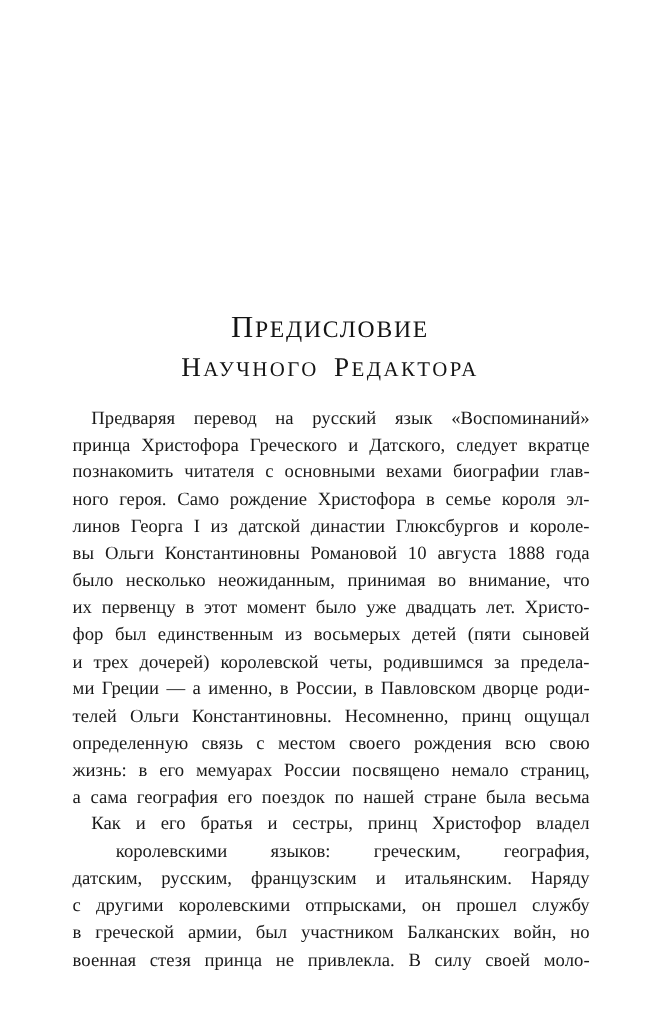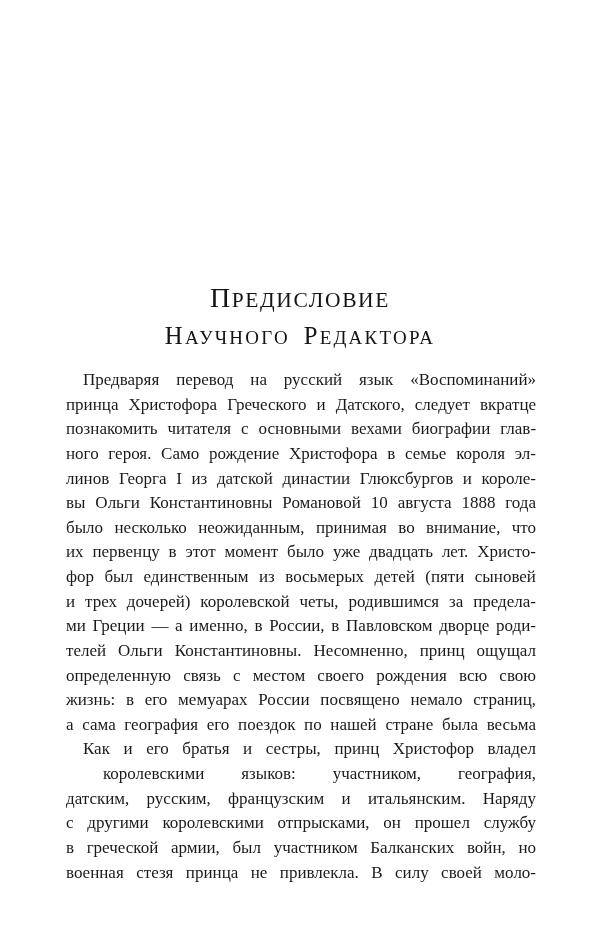--- a/index.html
+++ b/index.html
@@ -115,21 +115,21 @@
       <span class="ln" style="display: flex; white-space: pre;"><span>и</span><span style="flex: 1 1 auto; min-width: 4px;"></span><span>трех</span><span style="flex: 1 1 auto; min-width: 4px;"></span><span>дочерей)</span><span style="flex: 1 1 auto; min-width: 4px;"></span><span>королевской</span><span style="flex: 1 1 auto; min-width: 4px;"></span><span>четы,</span><span style="flex: 1 1 auto; min-width: 4px;"></span><span>родившимся</span><span style="flex: 1 1 auto; min-width: 4px;"></span><span>за</span><span style="flex: 1 1 auto; min-width: 4px;"></span><span>предела-</span></span>
       <span class="ln" style="display: flex; white-space: pre;"><span>ми</span><span style="flex: 1 1 auto; min-width: 4px;"></span><span>Греции</span><span style="flex: 1 1 auto; min-width: 4px;"></span><span>—</span><span style="flex: 1 1 auto; min-width: 4px;"></span><span>а</span><span style="flex: 1 1 auto; min-width: 4px;"></span><span>именно,</span><span style="flex: 1 1 auto; min-width: 4px;"></span><span>в</span><span style="flex: 1 1 auto; min-width: 4px;"></span><span>России,</span><span style="flex: 1 1 auto; min-width: 4px;"></span><span>в</span><span style="flex: 1 1 auto; min-width: 4px;"></span><span>Павловском</span><span style="flex: 1 1 auto; min-width: 4px;"></span><span>дворце</span><span style="flex: 1 1 auto; min-width: 4px;"></span><span>роди-</span></span>
       <span class="ln" style="display: flex; white-space: pre;"><span>телей</span><span style="flex: 1 1 auto; min-width: 4px;"></span><span>Ольги</span><span style="flex: 1 1 auto; min-width: 4px;"></span><span>Константиновны.</span><span style="flex: 1 1 auto; min-width: 4px;"></span><span>Несомненно,</span><span style="flex: 1 1 auto; min-width: 4px;"></span><span>принц</span><span style="flex: 1 1 auto; min-width: 4px;"></span><span>ощущал</span></span>
       <span class="ln" style="display: flex; white-space: pre;"><span>определенную</span><span style="flex: 1 1 auto; min-width: 4px;"></span><span>связь</span><span style="flex: 1 1 auto; min-width: 4px;"></span><span>с</span><span style="flex: 1 1 auto; min-width: 4px;"></span><span>местом</span><span style="flex: 1 1 auto; min-width: 4px;"></span><span>своего</span><span style="flex: 1 1 auto; min-width: 4px;"></span><span>рождения</span><span style="flex: 1 1 auto; min-width: 4px;"></span><span>всю</span><span style="flex: 1 1 auto; min-width: 4px;"></span><span>свою</span></span>
       <span class="ln" style="display: flex; white-space: pre;"><span>жизнь:</span><span style="flex: 1 1 auto; min-width: 4px;"></span><span>в</span><span style="flex: 1 1 auto; min-width: 4px;"></span><span>его</span><span style="flex: 1 1 auto; min-width: 4px;"></span><span>мемуарах</span><span style="flex: 1 1 auto; min-width: 4px;"></span><span>России</span><span style="flex: 1 1 auto; min-width: 4px;"></span><span>посвящено</span><span style="flex: 1 1 auto; min-width: 4px;"></span><span>немало</span><span style="flex: 1 1 auto; min-width: 4px;"></span><span>страниц,</span></span>
       <span class="ln" style="display: flex; white-space: pre;"><span>а</span><span style="flex: 1 1 auto; min-width: 4px;"></span><span>сама</span><span style="flex: 1 1 auto; min-width: 4px;"></span><span>география</span><span style="flex: 1 1 auto; min-width: 4px;"></span><span>его</span><span style="flex: 1 1 auto; min-width: 4px;"></span><span>поездок</span><span style="flex: 1 1 auto; min-width: 4px;"></span><span>по</span><span style="flex: 1 1 auto; min-width: 4px;"></span><span>нашей</span><span style="flex: 1 1 auto; min-width: 4px;"></span><span>стране</span><span style="flex: 1 1 auto; min-width: 4px;"></span><span>была</span><span style="flex: 1 1 auto; min-width: 4px;"></span><span>весьма</span></span>
     </p>
 
     <p class="para">
       <span class="ln" style="display: flex; white-space: pre;"><span>    </span><span>Как</span><span style="flex: 1 1 auto; min-width: 4px;"></span><span>и</span><span style="flex: 1 1 auto; min-width: 4px;"></span><span>его</span><span style="flex: 1 1 auto; min-width: 4px;"></span><span>братья</span><span style="flex: 1 1 auto; min-width: 4px;"></span><span>и</span><span style="flex: 1 1 auto; min-width: 4px;"></span><span>сестры,</span><span style="flex: 1 1 auto; min-width: 4px;"></span><span>принц</span><span style="flex: 1 1 auto; min-width: 4px;"></span><span>Христофор</span><span style="flex: 1 1 auto; min-width: 4px;"></span><span>владел</span></span>
-      <span class="ln" style="display: flex; white-space: pre;"><span style="flex: 1 1 auto; min-width: 4px;"></span><span>королевскими</span><span style="flex: 1 1 auto; min-width: 4px;"></span><span>языков:</span><span style="flex: 1 1 auto; min-width: 4px;"></span><span>участником,</span><span style="flex: 1 1 auto; min-width: 4px;"></span><span>география,</span></span>
+      <span class="ln" style="display: flex; white-space: pre;"><span style="flex: 1 1 auto; min-width: 4px;"></span><span>королевскими</span><span style="flex: 1 1 auto; min-width: 4px;"></span><span>языков:</span><span style="flex: 1 1 auto; min-width: 4px;"></span><span>греческим,</span><span style="flex: 1 1 auto; min-width: 4px;"></span><span>география,</span></span>
       <span class="ln" style="display: flex; white-space: pre;"><span>датским,</span><span style="flex: 1 1 auto; min-width: 4px;"></span><span>русским,</span><span style="flex: 1 1 auto; min-width: 4px;"></span><span>французским</span><span style="flex: 1 1 auto; min-width: 4px;"></span><span>и</span><span style="flex: 1 1 auto; min-width: 4px;"></span><span>итальянским.</span><span style="flex: 1 1 auto; min-width: 4px;"></span><span>Наряду</span></span>
       <span class="ln" style="display: flex; white-space: pre;"><span>с</span><span style="flex: 1 1 auto; min-width: 4px;"></span><span>другими</span><span style="flex: 1 1 auto; min-width: 4px;"></span><span>королевскими</span><span style="flex: 1 1 auto; min-width: 4px;"></span><span>отпрысками,</span><span style="flex: 1 1 auto; min-width: 4px;"></span><span>он</span><span style="flex: 1 1 auto; min-width: 4px;"></span><span>прошел</span><span style="flex: 1 1 auto; min-width: 4px;"></span><span>службу</span></span>
       <span class="ln" style="display: flex; white-space: pre;"><span>в</span><span style="flex: 1 1 auto; min-width: 4px;"></span><span>греческой</span><span style="flex: 1 1 auto; min-width: 4px;"></span><span>армии,</span><span style="flex: 1 1 auto; min-width: 4px;"></span><span>был</span><span style="flex: 1 1 auto; min-width: 4px;"></span><span>участником</span><span style="flex: 1 1 auto; min-width: 4px;"></span><span>Балканских</span><span style="flex: 1 1 auto; min-width: 4px;"></span><span>войн,</span><span style="flex: 1 1 auto; min-width: 4px;"></span><span>но</span></span>
       <span class="ln" style="display: flex; white-space: pre;"><span>военная</span><span style="flex: 1 1 auto; min-width: 4px;"></span><span>стезя</span><span style="flex: 1 1 auto; min-width: 4px;"></span><span>принца</span><span style="flex: 1 1 auto; min-width: 4px;"></span><span>не</span><span style="flex: 1 1 auto; min-width: 4px;"></span><span>привлекла.</span><span style="flex: 1 1 auto; min-width: 4px;"></span><span>В</span><span style="flex: 1 1 auto; min-width: 4px;"></span><span>силу</span><span style="flex: 1 1 auto; min-width: 4px;"></span><span>своей</span><span style="flex: 1 1 auto; min-width: 4px;"></span><span>моло-</span></span>
     </p>
 
   </div>
 </div>
 
 </body></html>

